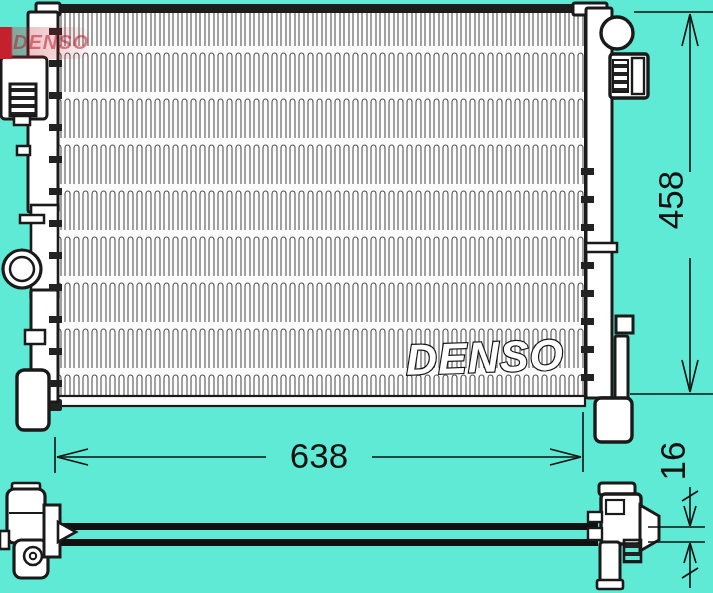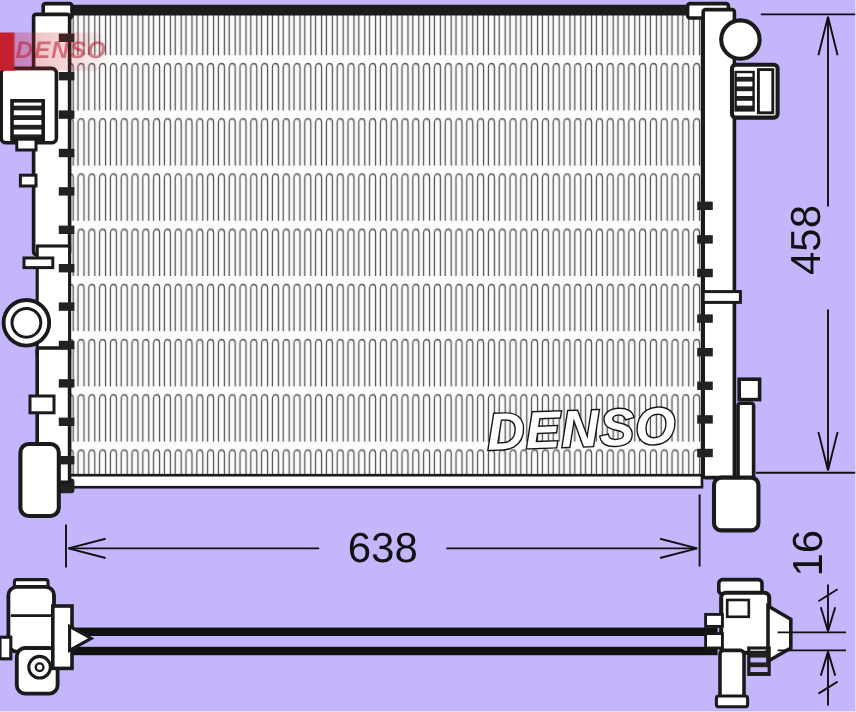--- a/index.html
+++ b/index.html
@@ -1,17 +1,17 @@
 <!DOCTYPE html>
 <html><head>
 <meta charset="utf-8">
 <style>
   html,body{margin:0;padding:0;background:#fff;}
   .stage{
-    position:relative;width:713px;height:593px;background:#c4b5fd;
+    position:relative;width:713px;height:593px;background:#5eead4;
     font-family:"Liberation Sans",sans-serif;overflow:hidden;
   }
   .stage svg{position:absolute;left:0;top:0;}
   .dim-label{
     font-family:"Liberation Sans",sans-serif;
     font-size:35px;fill:#111;
   }
   .brand-text{
     font-family:"Liberation Sans",sans-serif;
     font-size:43px;font-weight:bold;font-style:italic;

